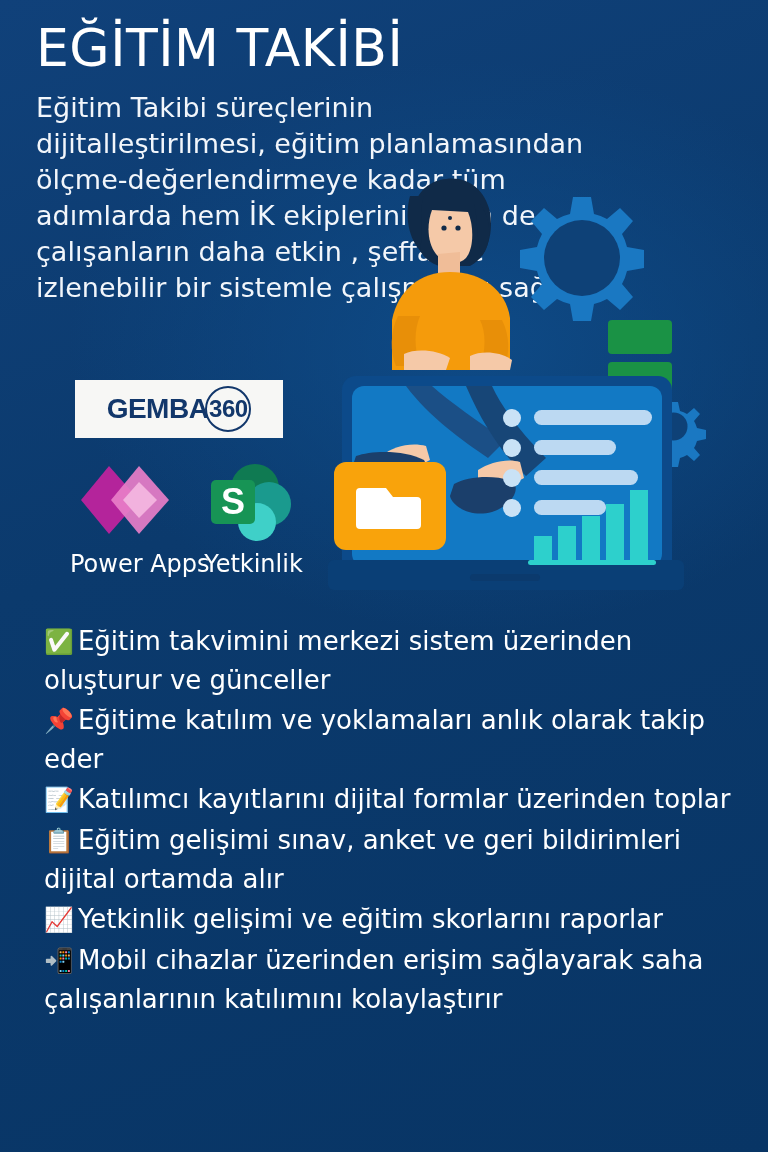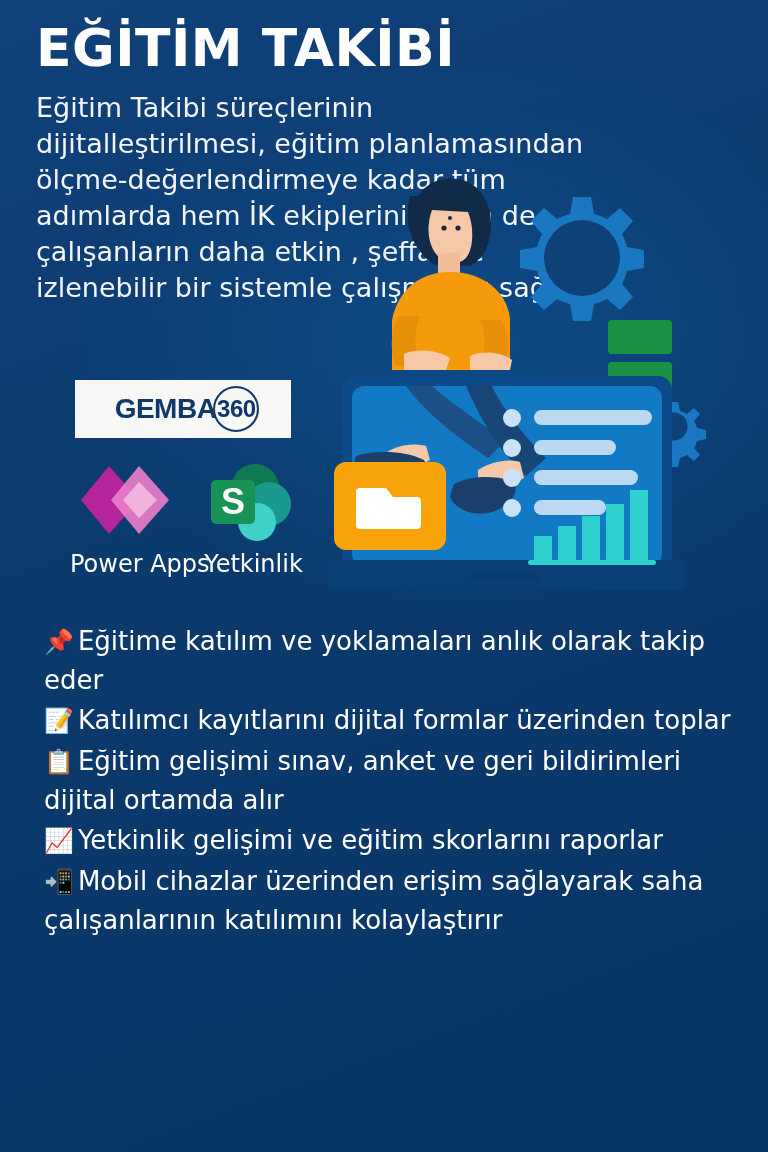--- a/index.html
+++ b/index.html
@@ -20,21 +20,21 @@
     color: #ffffff;
   }
 
   
   .title {
     position: absolute;
     left: 36px;
     top: 18px;
     font-size: 52px;
     line-height: 60px;
-    font-weight: 700;
+    font-weight: 400;
     letter-spacing: 0.5px;
     color: #ffffff;
     white-space: nowrap;
   }
   .intro {
     position: absolute;
     left: 36px;
     top: 90px;
     width: 556px;
     font-size: 27px;
@@ -47,21 +47,20 @@
   .gemba-logo {
     position: absolute;
     left: 75px;
     top: 380px;
     width: 208px;
     height: 58px;
     background: #f7f7f5;
     display: flex;
     align-items: center;
     justify-content: center;
-    padding-left: 8px;
   }
   .gemba-wrap {
     display: flex;
     align-items: center;
     font-family: "Liberation Sans", sans-serif;
     font-weight: 700;
     font-size: 28px;
     color: #12376b;
     letter-spacing: -0.5px;
   }
@@ -253,20 +252,23 @@
           <rect x="12" y="18" width="44" height="44" rx="5" fill="#179455"></rect>
           <text x="34" y="52" font-family="'Liberation Sans', sans-serif" font-size="36" font-weight="700" fill="#ffffff" text-anchor="middle">S</text>
         </svg>
       </div>
       <div class="brand-label">Yetkinlik</div>
     </div>
   </div>
 
   <div class="bullets">
     <p class="bullet">
+      <span class="ic">✅</span><span>Eğitim takvimini merkezi sistem üzerinden oluşturur ve günceller</span>
+    </p>
+    <p class="bullet">
       <span class="ic">📌</span><span>Eğitime katılım ve yoklamaları anlık olarak takip eder</span>
     </p>
     <p class="bullet">
       <span class="ic">📝</span><span>Katılımcı kayıtlarını dijital formlar üzerinden toplar</span>
     </p>
     <p class="bullet">
       <span class="ic">📋</span><span>Eğitim gelişimi sınav, anket ve geri bildirimleri dijital ortamda alır</span>
     </p>
     <p class="bullet">
       <span class="ic">📈</span><span>Yetkinlik gelişimi ve eğitim skorlarını raporlar</span>

